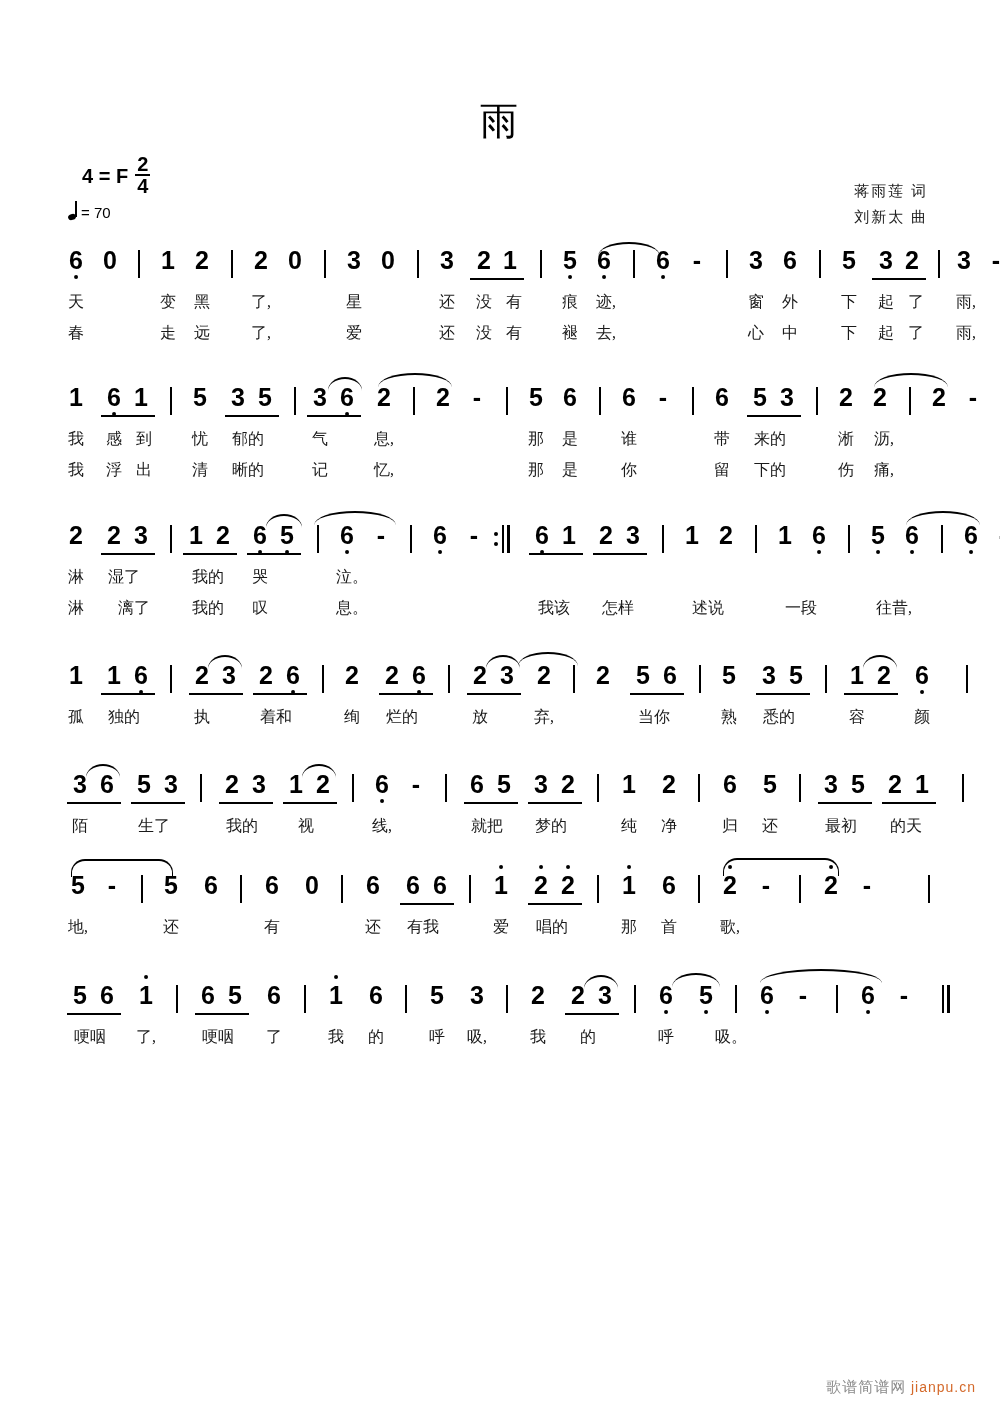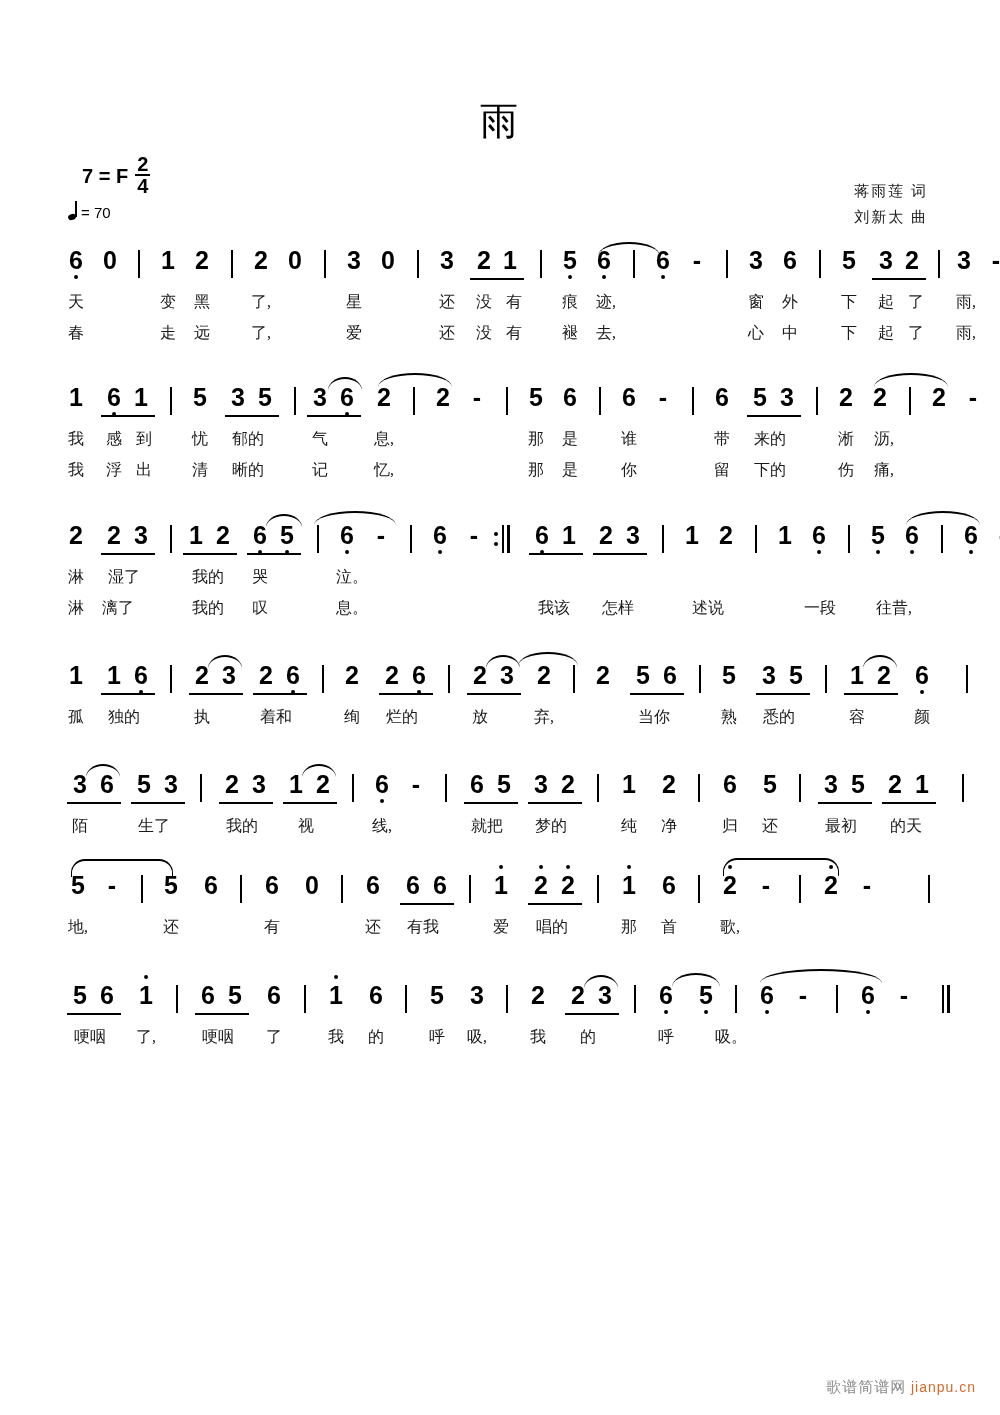--- a/index.html
+++ b/index.html
@@ -94,21 +94,21 @@
   .watermark .en{color:#d4692a;font-family:"Liberation Sans", sans-serif;font-size:14px;}
 </style>
 </head>
 <body>
 
 <div class="sheet">
 
   <div class="title">雨</div>
 
   <div class="keysig">
-    <span>7 = F</span>
+    <span>4 = F</span>
     <span class="meter">
       <span class="num">2</span>
       <span class="den">4</span>
     </span>
   </div>
 
   <div class="tempo">
     <span class="qnote">
       <span class="head"></span>
         <span class="stem"></span>
@@ -321,28 +321,28 @@
     </div>
     <div class="lyricrow">
       <span class="lyr" style="left:10px">淋</span>
       <span class="lyr" style="left:58px">湿了</span>
       <span class="lyr" style="left:142px">我的</span>
       <span class="lyr" style="left:194px">哭</span>
       <span class="lyr" style="left:286px">泣。</span>
     </div>
     <div class="lyricrow">
       <span class="lyr" style="left:10px">淋</span>
-      <span class="lyr" style="left:52px">漓了</span>
+      <span class="lyr" style="left:68px">漓了</span>
       <span class="lyr" style="left:142px">我的</span>
       <span class="lyr" style="left:194px">叹</span>
       <span class="lyr" style="left:286px">息。</span>
       <span class="lyr" style="left:488px">我该</span>
       <span class="lyr" style="left:552px">怎样</span>
       <span class="lyr" style="left:642px">述说</span>
-      <span class="lyr" style="left:754px">一段</span>
+      <span class="lyr" style="left:735px">一段</span>
       <span class="lyr" style="left:828px">往昔,</span>
     </div>
   </div>
 
   <div class="system" style="top:661px">
     <div class="noterow">
       <span class="cell" style="left:10px"><span class="n"><span class="d">1</span></span></span>
       <span class="cell" style="left:48px"><span class="n"><span class="d">1</span></span></span>
       <span class="cell" style="left:75px"><span class="n"><span class="d">6</span><span class="dot-dn"></span></span></span>
       <span class="beam" style="left:35px;width:54px;top:32px"></span>

